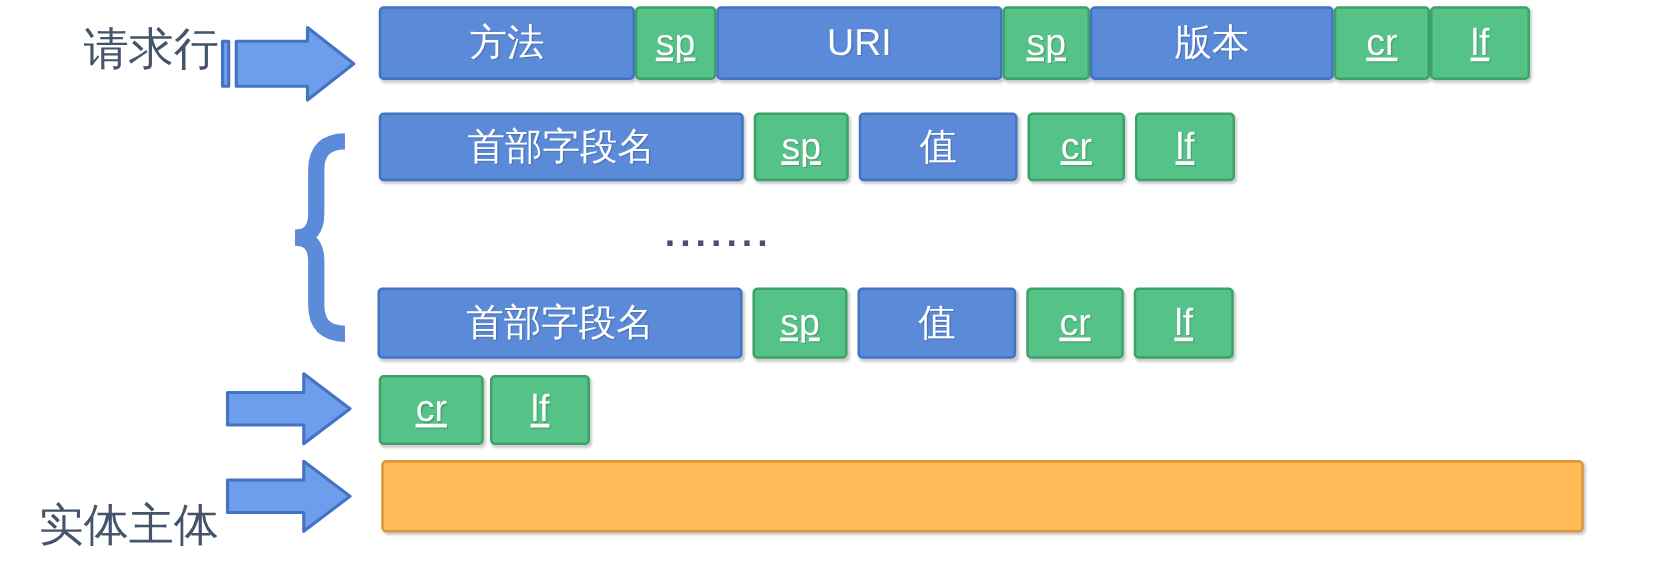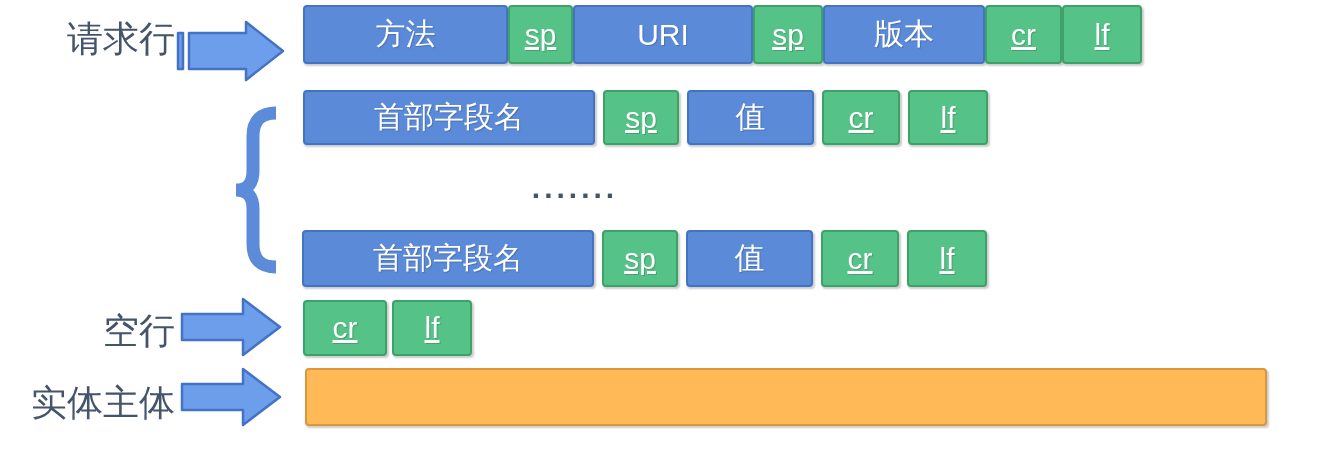--- a/index.html
+++ b/index.html
@@ -75,29 +75,28 @@
   }
   
   #row-request { left: 303px; top: 5px;  height: 59px; gap: 0; }
   #row-header1 { left: 303px; top: 90px;  height: 55px; gap: 8px; }
   #row-header2 { left: 302px; top: 230px; height: 57px; gap: 8px; }
   #row-blank   { left: 303px; top: 300px; height: 56px; gap: 5px; }
   #row-body    { left: 305px; top: 368px; height: 58px; }
   #lbl-request { top: 21px; }
   #lbl-headers { top: 167px; }
   #lbl-blank   { top: 313px; }
-  #lbl-body    { top: 385px; }
+  #lbl-body    { top: 402px; }
 </style>
 </head>
 <body>
 
 <div class="canvas">
 
   <div class="row-label" id="lbl-request">请求行</div>
-  <div class="row-label" id="lbl-blank">空行</div>
   <div class="row-label" id="lbl-body">实体主体</div>
 
   <svg class="arrow-svg" style="left:176px; top:20px;" width="110" height="62" viewBox="0 0 110 62">
     <path d="M2 13 H7 V49 H2 Z" fill="var(--arrow-fill)" stroke="var(--arrow-border)" stroke-width="2.5" stroke-linejoin="round"></path>
     <path d="M13 13 H70 V2 L107 31 L70 60 V49 H13 Z" fill="var(--arrow-fill)" stroke="var(--arrow-border)" stroke-width="2.5" stroke-linejoin="round"></path>
   </svg>
 
   <svg class="brace-svg" style="left:228px; top:106px;" width="54" height="168" viewBox="0 0 54 168">
     <path d="M48 7 Q25 7 25 30 L25 65 Q25 84 8 84 Q25 84 25 103 L25 138 Q25 161 48 161" fill="none" stroke="var(--brace)" stroke-width="13" stroke-linecap="butt"></path>
   </svg>
@@ -112,27 +111,27 @@
 
   <div class="dots">.......</div>
 
   <div class="box-row" id="row-request">
       <div class="block blue" style="width: 205px;">
         <span>方法</span>
       </div>
       <div class="block green" style="width: 65px;">
         <span>sp</span>
       </div>
-      <div class="block blue" style="width: 180px;">
+      <div class="block blue" style="width: 229px;">
         <span>URI</span>
       </div>
       <div class="block green" style="width: 70px;">
         <span>sp</span>
       </div>
-      <div class="block blue" style="width: 162px;">
+      <div class="block blue" style="width: 195px;">
         <span>版本</span>
       </div>
       <div class="block green" style="width: 77px;">
         <span>cr</span>
       </div>
       <div class="block green" style="width: 80px;">
         <span>lf</span>
       </div>
     </div>
   <div class="box-row" id="row-header1">

